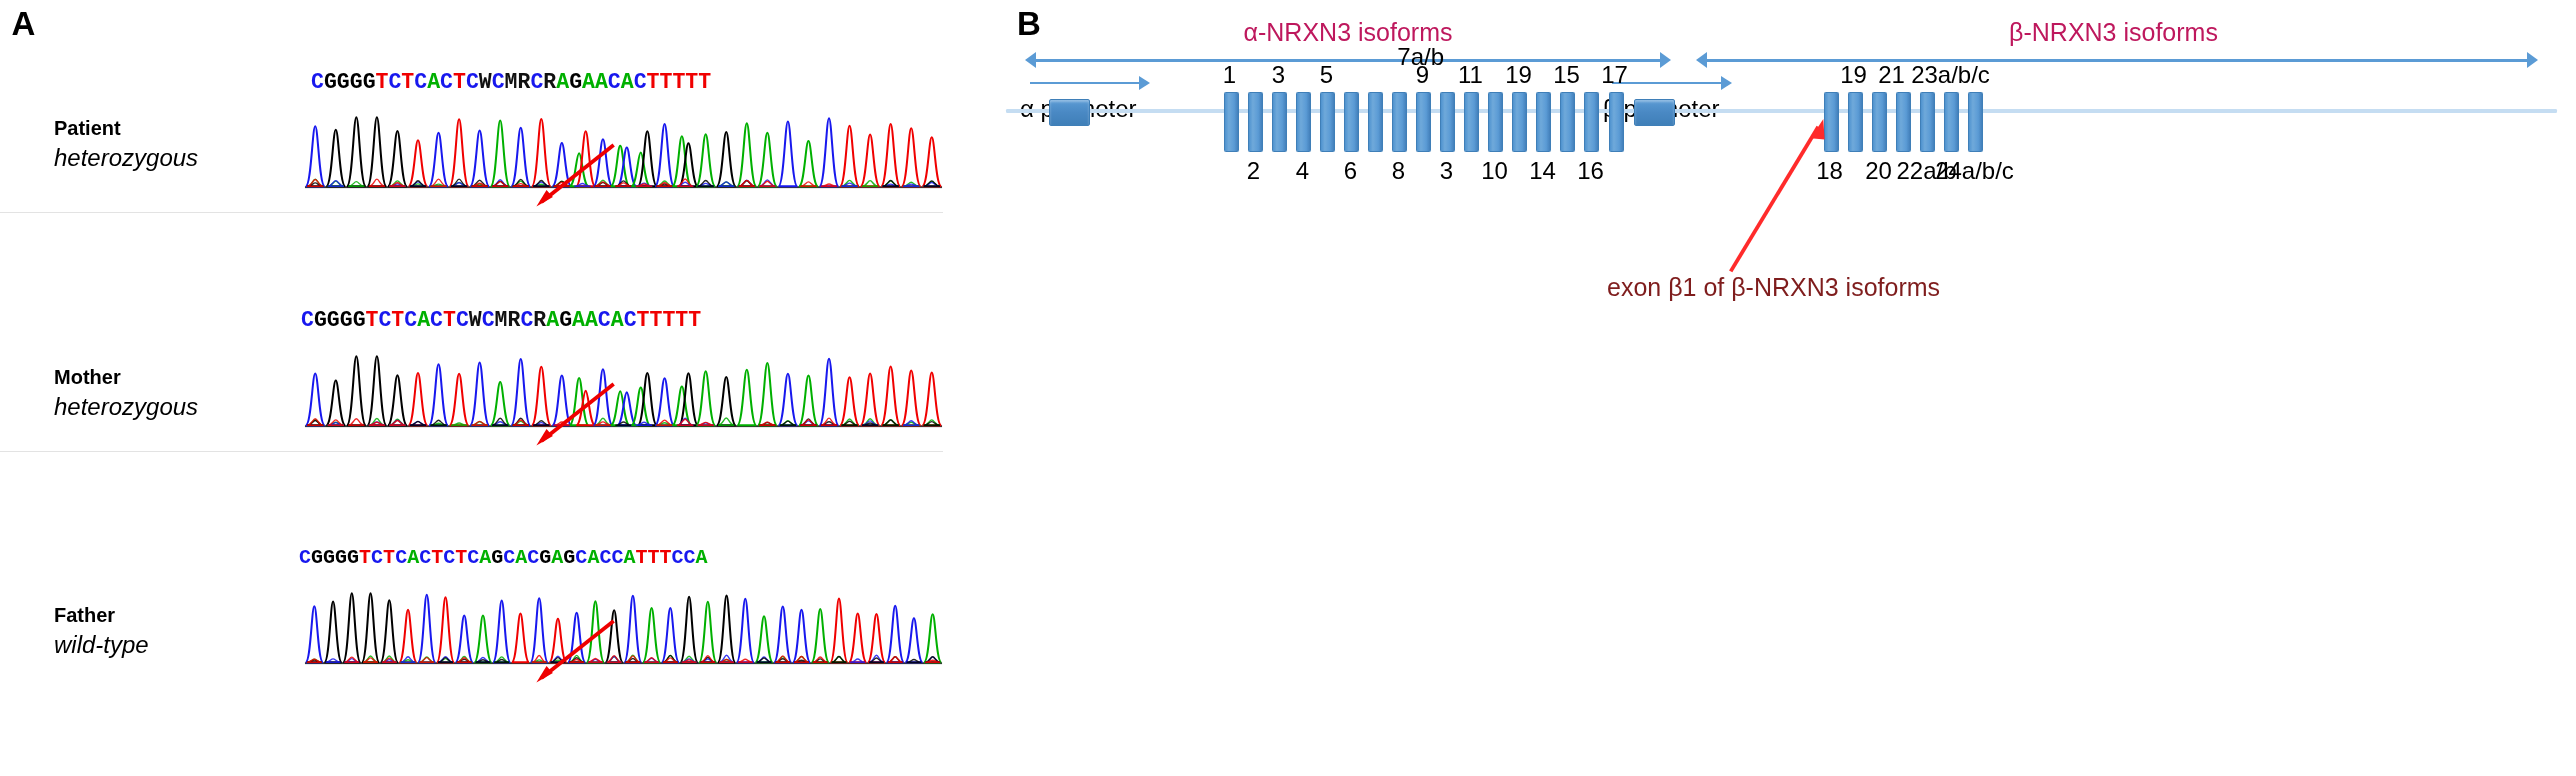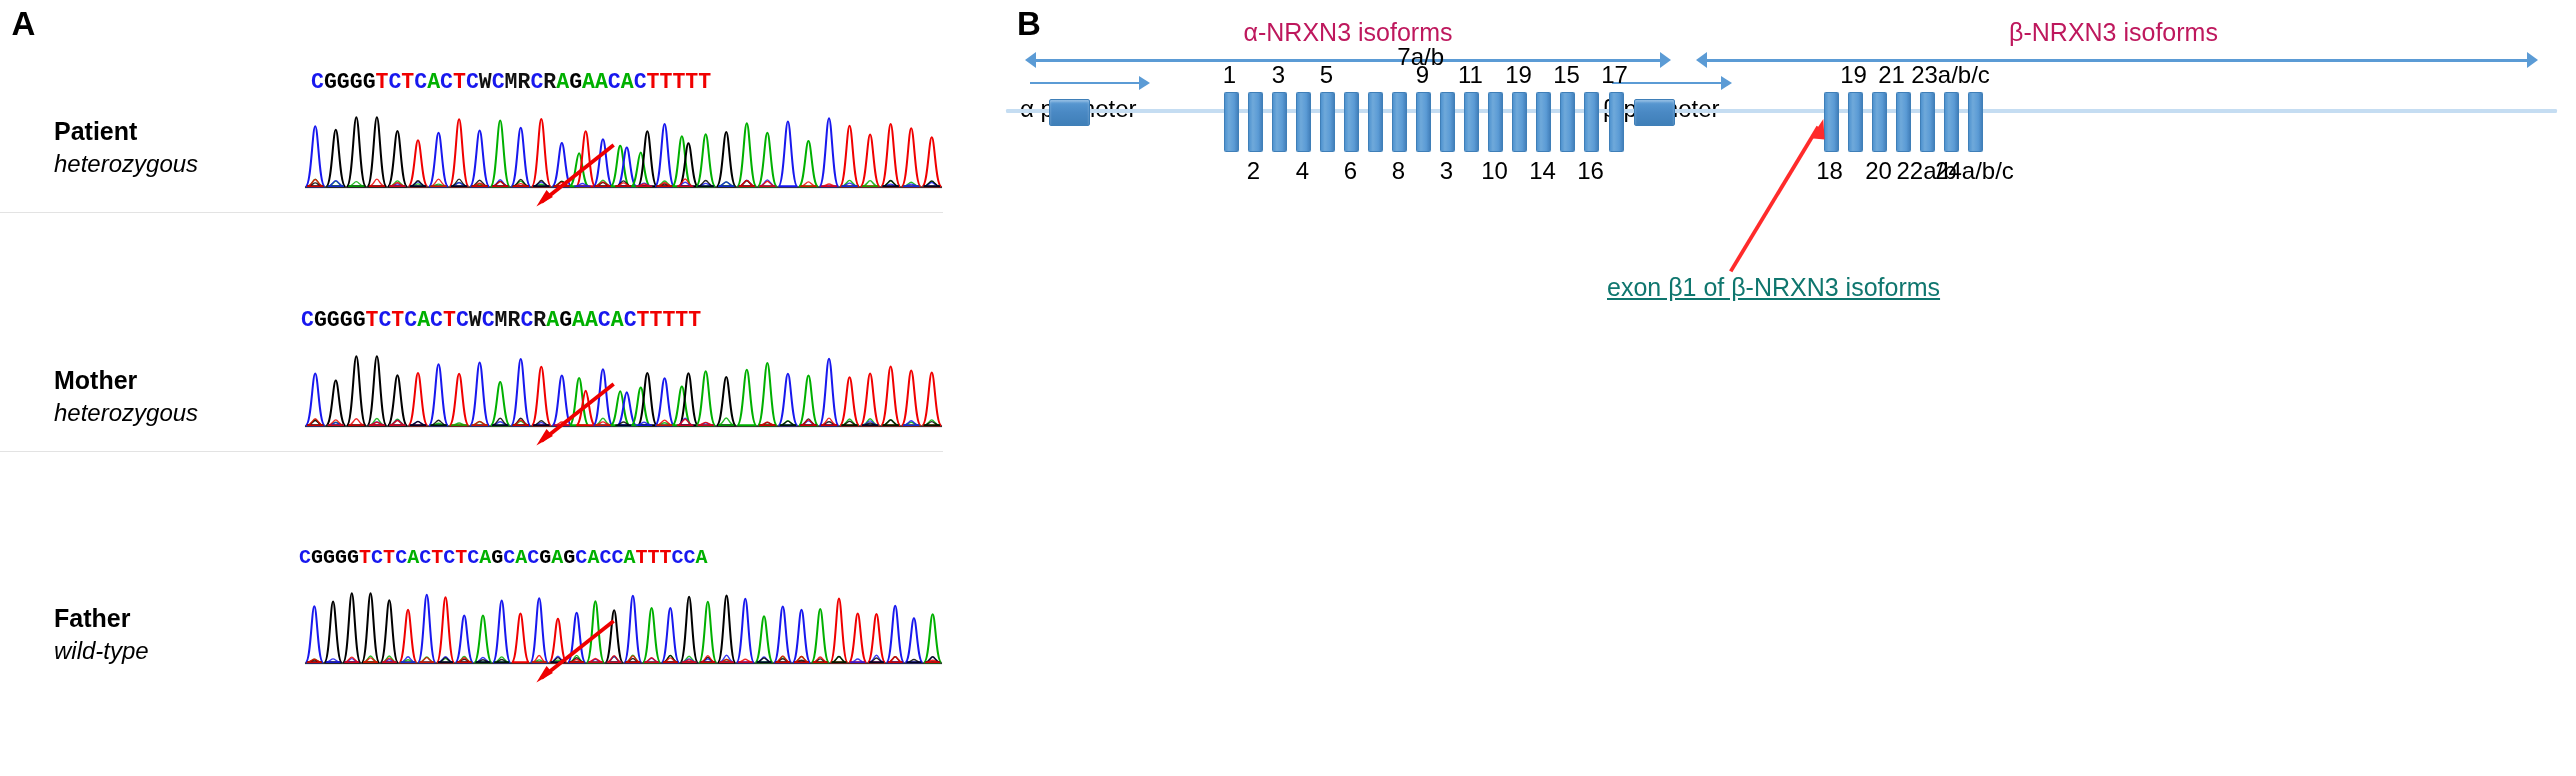--- a/index.html
+++ b/index.html
@@ -5,21 +5,21 @@
   html,body{margin:0;padding:0;background:#fff;}
   body{width:2576px;height:777px;position:relative;font-family:"Liberation Sans",sans-serif;overflow:hidden;}
 
   .panel-letter{position:absolute;font-weight:bold;font-size:33px;color:#000;font-family:"Liberation Sans",sans-serif;}
 
   
   #panel-a{position:absolute;left:0;top:0;width:968px;height:777px;}
 
   .trace-block{position:absolute;}
   .trace-label{position:absolute;left:54px;width:209px;text-align:left;}
-  .trace-label .name{font-weight:bold;font-size:25px;color:#000;line-height:1.15;display:block;}
+  .trace-label .name{font-weight:bold;font-size:20px;color:#000;line-height:1.15;display:block;}
   .trace-label .zyg{font-style:italic;font-size:24px;color:#000;line-height:1.2;display:block;margin-top:3.8px;}
 
   .seqrow{position:absolute;white-space:pre;font-family:"Liberation Mono",monospace;font-weight:bold;font-size:21.5px;letter-spacing:0px;}
   .seqrow span{display:inline-block;}
   .bA{color:#00b000;}
   .bC{color:#1818ee;}
   .bG{color:#000000;}
   .bT{color:#f00000;}
   .bN{color:#111111;}
 
@@ -46,21 +46,21 @@
   .prom-label{position:absolute;font-size:24px;color:#000;white-space:nowrap;}
 
   .gene-line{position:absolute;height:4.4px;background:#c5ddf2;border-radius:1.3px;}
 
   .prom-box{position:absolute;width:39px;height:25px;background:linear-gradient(180deg,#5b9bd5 0%,#4a89c4 48%,#3f7fb8 100%);border:1.3px solid #3f7fb8;border-radius:1.9px;box-shadow:inset 0 1.9px 2.5px rgba(255,255,255,.35);}
 
   .exon{position:absolute;width:13.3px;background:linear-gradient(90deg,#4f93cf 0%,#6fa9da 30%,#5b9bd5 70%,#4380bb 100%);border:1.3px solid #3f7fb8;border-radius:1.3px;}
 
   .exon-num{position:absolute;font-size:24px;color:#000;white-space:nowrap;text-align:center;}
 
-  .caption{position:absolute;font-size:25px;color:#0f766e;white-space:nowrap;text-decoration:underline;}
+  .caption{position:absolute;font-size:25px;color:#7f1d1d;white-space:nowrap;}
 
   svg.pointer{position:absolute;overflow:visible;}
 </style>
 </head>
 <body>
 
 <div id="panel-a">
 
   <div class="panel-letter" style="left:11.4px;top:5px;">A</div>
 

